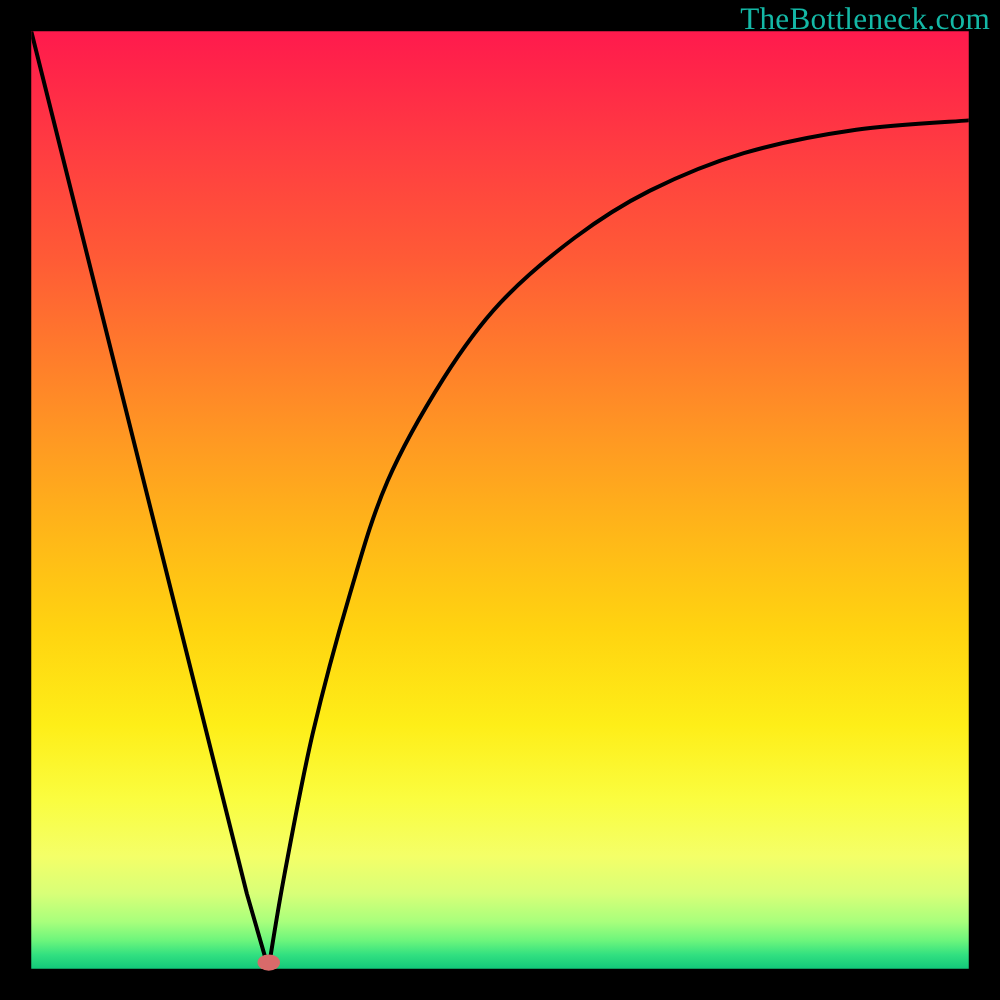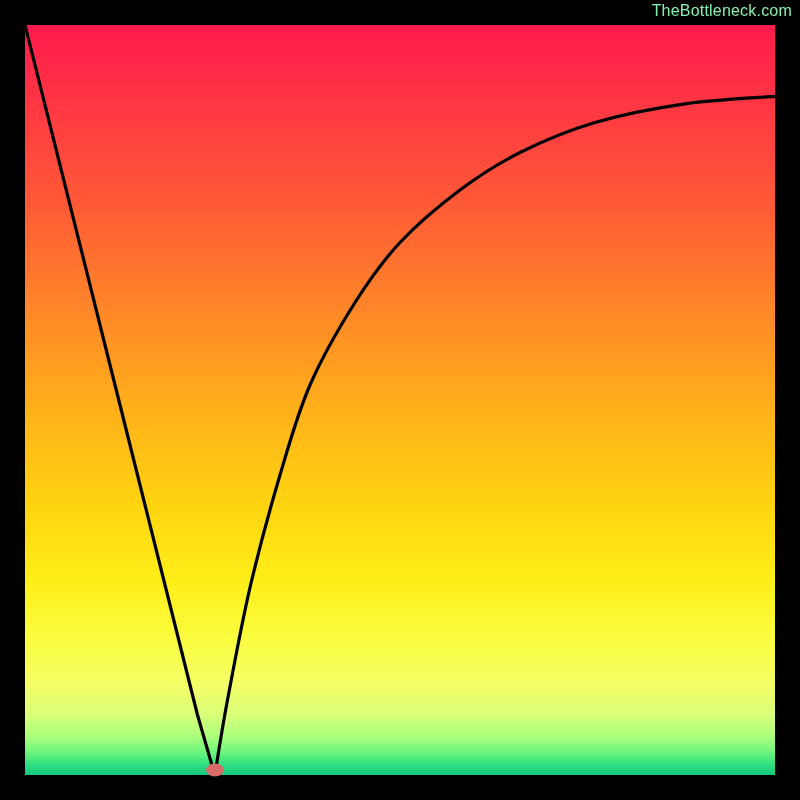--- a/index.html
+++ b/index.html
@@ -55,23 +55,23 @@
     width: 18px;
     height: 13px;
     background: #d86a6a;
     border-radius: 50% / 50%;
     transform: translate(-50%, -50%);
   }
   .watermark {
     position: absolute;
     top: 2px;
     right: 8px;
-    font-family: Liberation Sans, sans-serif;
-    font-size: 16px;
-    color: #86efac;
+    font-family: Liberation Serif, serif;
+    font-size: 25px;
+    color: #14b8a6;
     letter-spacing: 0.2px;
     user-select: none;
   }
 </style>
 </head>
 <body>
 
 <div class="frame">
   <div class="plot">
     <svg class="curve" viewBox="0 0 750 750" preserveAspectRatio="none">

